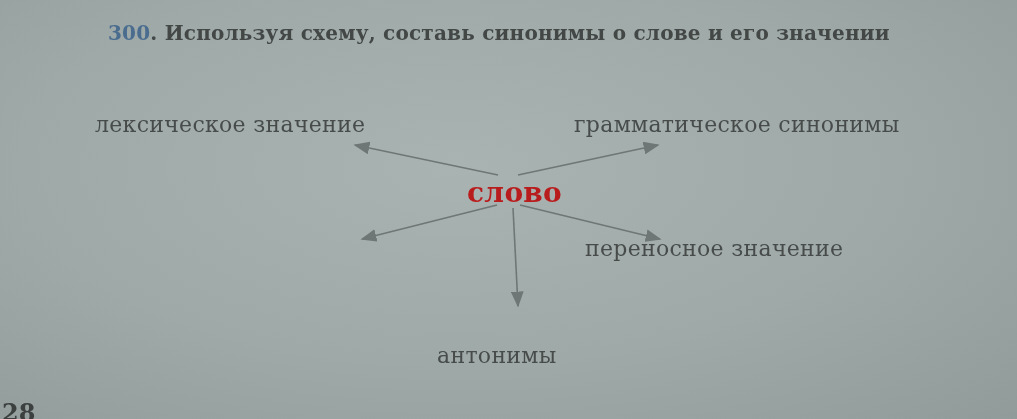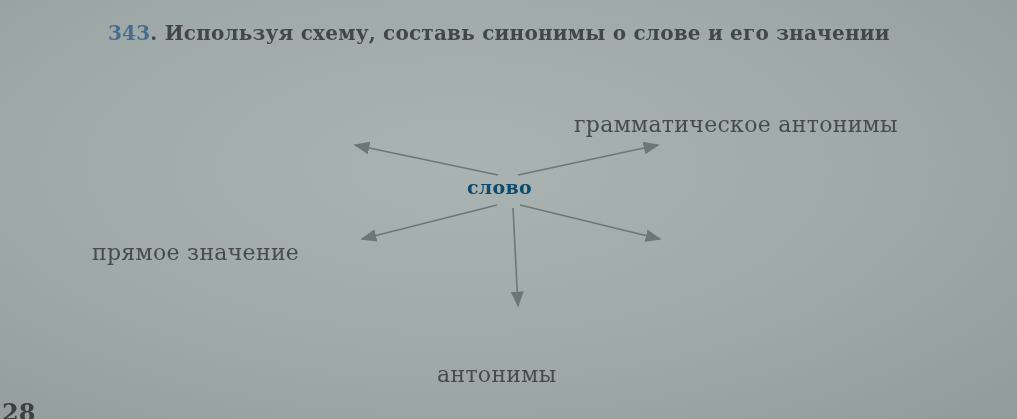--- a/index.html
+++ b/index.html
@@ -6,47 +6,48 @@
   body {
     width:1017px; height:419px; overflow:hidden; position:relative;
     background: radial-gradient(ellipse at 45% 40%, #a9b3b2 0%, #9fa9a8 55%, #919b9a 100%);
     font-family: "DejaVu Serif", "Liberation Serif", serif;
     color:#3f4443;
   }
   .page { position:absolute; inset:0; filter: blur(0.6px); }
   .task { position:absolute; left:108px; top:18px; width:880px; font-size:20px; line-height:30px; font-weight:bold; color:#434847; letter-spacing:0.2px; }
   .task .num { color:#4a6d8f; }
   .node { position:absolute; font-size:22px; color:#474c4b; white-space:nowrap; letter-spacing:0.3px; }
-  .center { font-weight:bold; font-size:19px; color:#0c4a6e; }
+  .center { font-weight:bold; font-size:28px; color:#b91c1c; }
   svg.arrows { position:absolute; left:0; top:0; }
   .pagenum { position:absolute; left:2px; top:398px; font-size:24px; font-weight:bold; color:#3c4140; }
 </style>
 </head>
 <body>
 
 <div class="page">
 
   <div class="task">
-    <span class="num">343</span><span>. Используя схему, составь синонимы о слове и его значении</span><br>
+    <span class="num">300</span><span>. Используя схему, составь синонимы о слове и его значении</span><br>
   </div>
 
   <svg class="arrows" width="1017" height="419">
     <defs>
       <marker id="ah" markerWidth="10" markerHeight="8" refX="9" refY="4" orient="auto">
         <path d="M0,0 L10,4 L0,8 Z" fill="#6f7776"></path>
       </marker>
     </defs>
     <g stroke="#6f7776" stroke-width="1.6" fill="none">
       <line x1="498" y1="175" x2="355" y2="145" marker-end="url(#ah)"></line>
       <line x1="518" y1="175" x2="658" y2="145" marker-end="url(#ah)"></line>
       <line x1="497" y1="205" x2="362" y2="239" marker-end="url(#ah)"></line>
       <line x1="520" y1="205" x2="660" y2="239" marker-end="url(#ah)"></line>
       <line x1="513" y1="208" x2="518" y2="306" marker-end="url(#ah)"></line>
     </g>
   </svg>
 
-  <div class="node" style="left:574px; top:112px;">грамматическое антонимы</div>
+  <div class="node" style="left:95px; top:112px;">лексическое значение</div>
+  <div class="node" style="left:574px; top:112px;">грамматическое синонимы</div>
   <div class="node center" style="left:467px; top:176px;">слово</div>
-  <div class="node" style="left:92px; top:240px;">прямое значение</div>
-  <div class="node" style="left:437px; top:362px;">антонимы</div>
+  <div class="node" style="left:585px; top:236px;">переносное значение</div>
+  <div class="node" style="left:437px; top:343px;">антонимы</div>
 
   <div class="pagenum">28</div>
 </div>
 
 </body></html>

